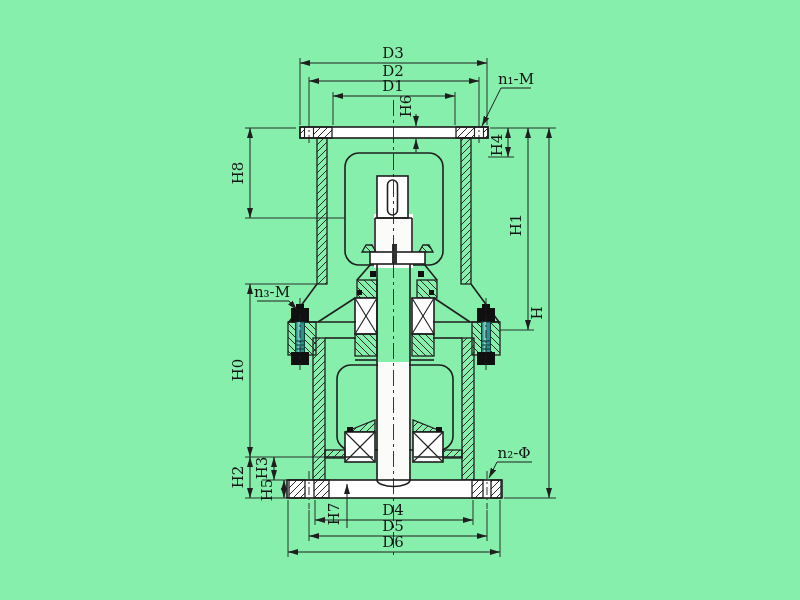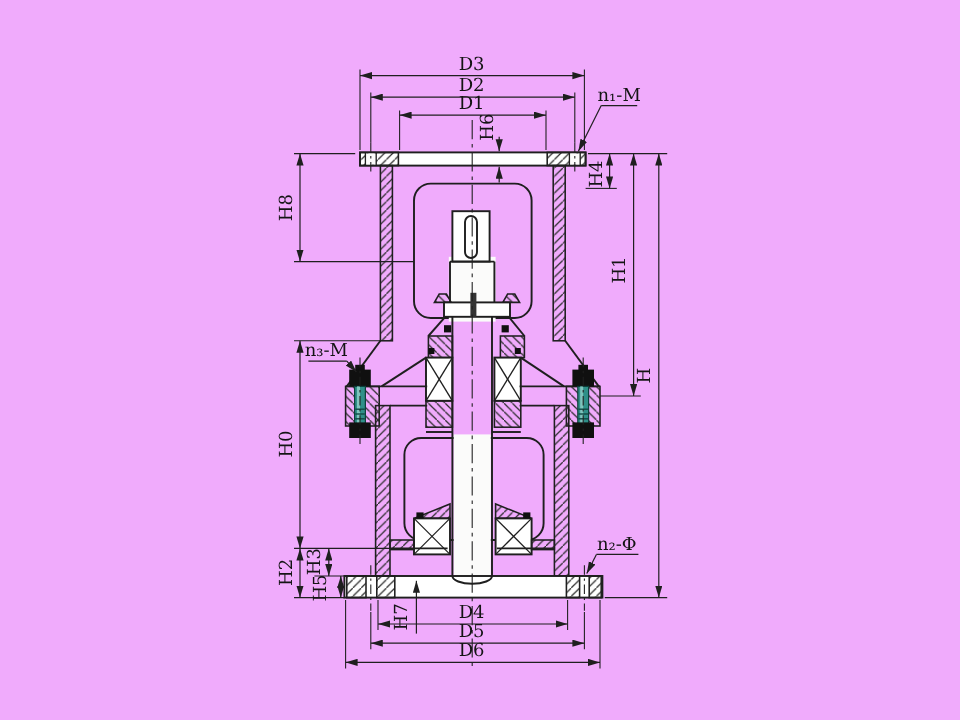--- a/index.html
+++ b/index.html
@@ -1,16 +1,16 @@
 <!DOCTYPE html>
 <html><head>
 <meta charset="utf-8">
 <style>
   html,body{margin:0;padding:0;background:#fbfbfa;}
-  .stage{position:relative;width:800px;height:600px;background:#f0abfc;overflow:hidden;
+  .stage{position:relative;width:800px;height:600px;background:#86efac;overflow:hidden;
          font-family:"DejaVu Serif","Liberation Serif",serif;}
   svg{display:block}
   .ol   { fill:none;    stroke:#1f1f1f; stroke-width:1.6; }
   .olw  { fill:#ffffff; stroke:#1f1f1f; stroke-width:1.6; }
   .thin { fill:none;    stroke:#1f1f1f; stroke-width:1.1; }
   .dimline { fill:none; stroke:#1f1f1f; stroke-width:1; }
   .ext  { fill:none;    stroke:#1f1f1f; stroke-width:0.9; }
   .cl   { fill:none; stroke:#1f1f1f; stroke-width:0.9; stroke-dasharray:16 4 3 4; }
   .clb  { fill:none; stroke:#1f1f1f; stroke-width:0.9; stroke-dasharray:8 3 2 3; }
   .hat  { fill:url(#h1); stroke:#1f1f1f; stroke-width:1.3; }

